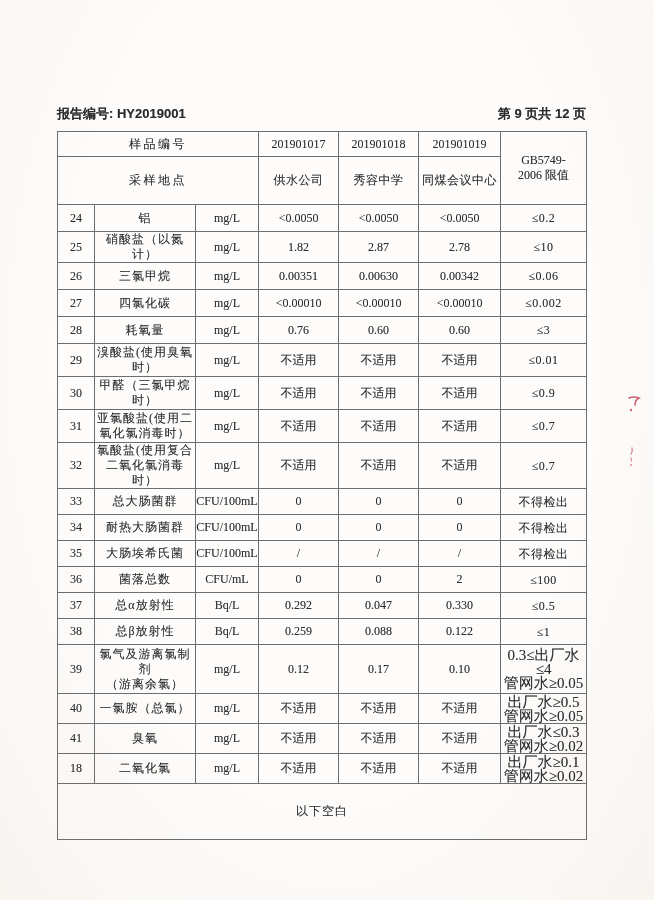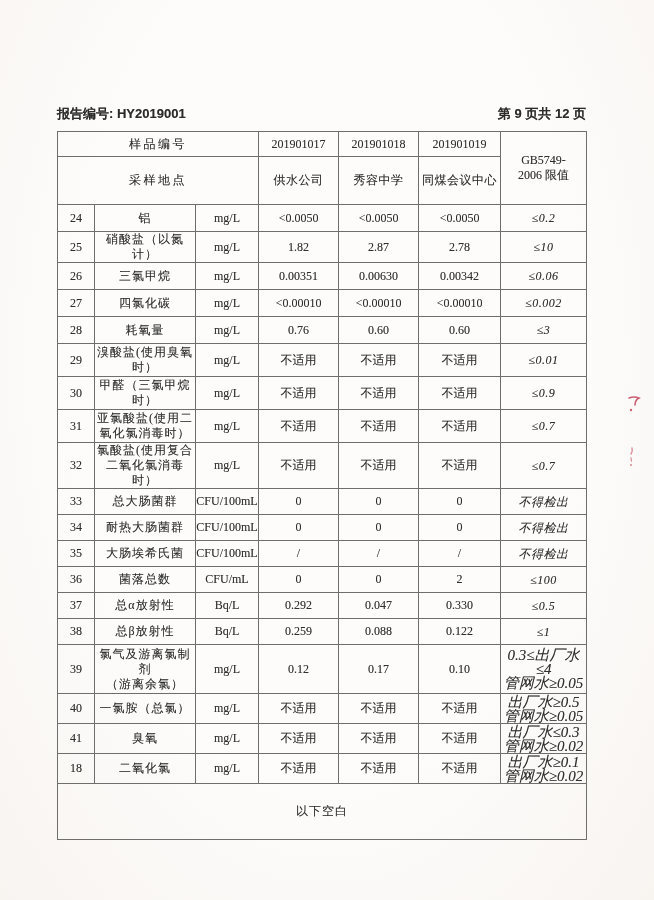--- a/index.html
+++ b/index.html
@@ -51,21 +51,21 @@
   tbody.results tr:nth-child(n+6):nth-child(-n+9){height:33px;}
   tbody.results tr:nth-child(n+10):nth-child(-n+15){height:26px;}
   tbody.results tr:nth-child(16){height:49px;}
   tbody.results tr:nth-child(n+17):nth-child(-n+19){height:30px;}
   td.name-cell{
     text-align:left;padding:1px 3px 1px 7px;letter-spacing:1px;
     white-space:pre-line;line-height:15px;
   }
   td.unit-cell{font-size:11.5px;letter-spacing:0;}
   td.value-cell{font-size:12px;}
-  td.limit-cell{font-size:12px;letter-spacing:.5px;white-space:pre-line;line-height:14px;font-style:italic;}
+  td.limit-cell{font-size:12px;letter-spacing:.5px;white-space:pre-line;line-height:14px;}
   tbody.results tr:nth-child(n+16) td.limit-cell{font-size:15px;letter-spacing:0;}
   tbody.blank tr{height:56px;}
   td.blank-cell{
     text-align:left;vertical-align:top;padding:4px 0 0 7px;
     font-size:12px;letter-spacing:1px;
   }
   
   .ink-mark{position:absolute;filter:blur(.4px);}
   .ink-mark svg{display:block;}
 </style>

